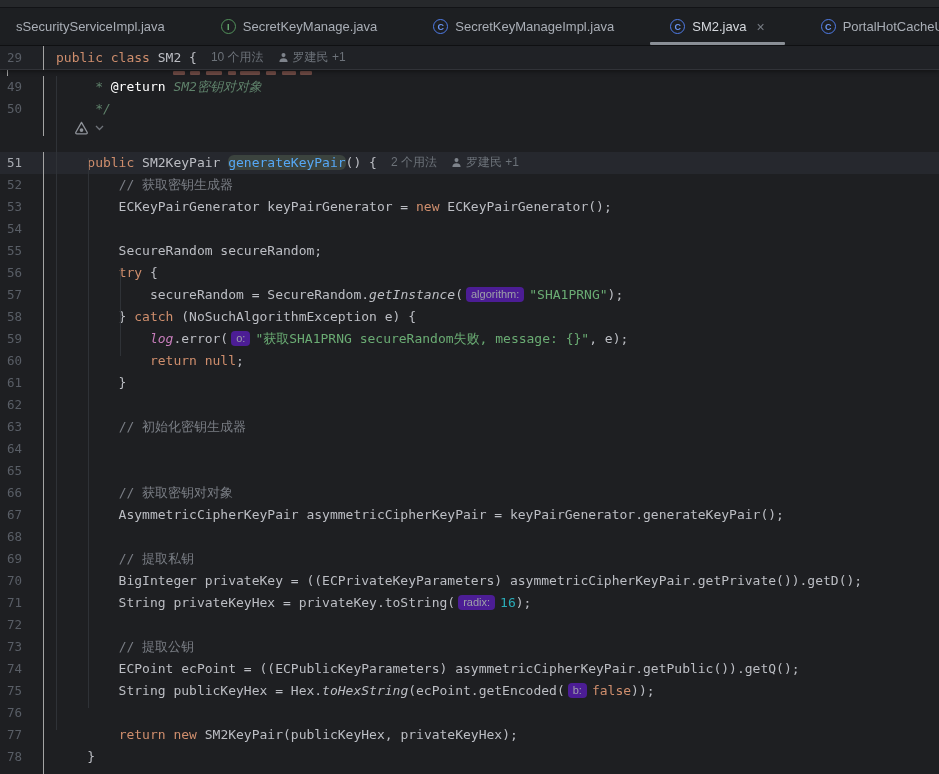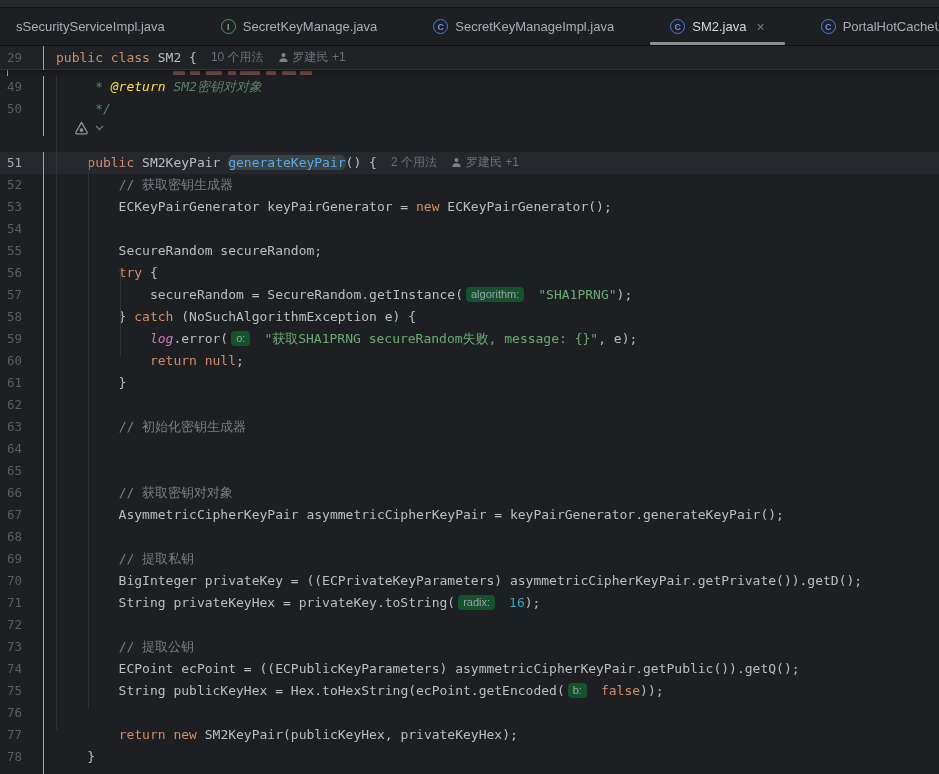--- a/index.html
+++ b/index.html
@@ -43,28 +43,28 @@
   .sliver { height:6px; position:relative; overflow:hidden; }
   .sliver i { position:absolute; top:1px; height:4px; background:#6E4A44; border-radius:1px; }
   .guide { position:absolute; width:1px; background:#2F3237; z-index:1; }
 
   
   .tk-kw     { color:#CF8E6D; }
   .tk-def    { color:#BCBEC4; }
   .tk-str    { color:#6AAB73; }
   .tk-cmt    { color:#7A7E85; }
   .tk-doc    { color:#5F826B; font-style:italic; }
-  .tk-doctag { color:#fde047; font-style:italic; }
+  .tk-doctag { color:#ffffff; }
   .tk-mdecl  { color:#56A8F5; }
   .tk-hl     { background:#3B433E; border-radius:6px; }
   .tk-sfield { color:#C77DBB; font-style:italic; }
-  .tk-smeth  { color:#BCBEC4; }
+  .tk-smeth  { color:#BCBEC4; font-style:italic; }
   .tk-num    { color:#2AACB8; }
-  .tk-hint   { display:inline-block; background:#14532d; color:#9DA1A8; border-radius:4px;
-               font:11px "Liberation Sans", sans-serif; padding:1px 5px; margin:0 14px 0 3px;
+  .tk-hint   { display:inline-block; background:#4c1d95; color:#9DA1A8; border-radius:4px;
+               font:11px "Liberation Sans", sans-serif; padding:1px 5px; margin:0 5px 0 3px;
                line-height:13px; vertical-align:1px; }
   .tk-vision, .tk-author { font:12px "Liberation Sans", sans-serif; color:#6C7279;
                margin-left:14px; vertical-align:1px; }
   .tk-author svg { vertical-align:-2px; margin-right:4px; }
   .chevron-down { margin-left:6px; }
 </style>
 </head>
 <body>
 
 <div class="titlebar"></div>

